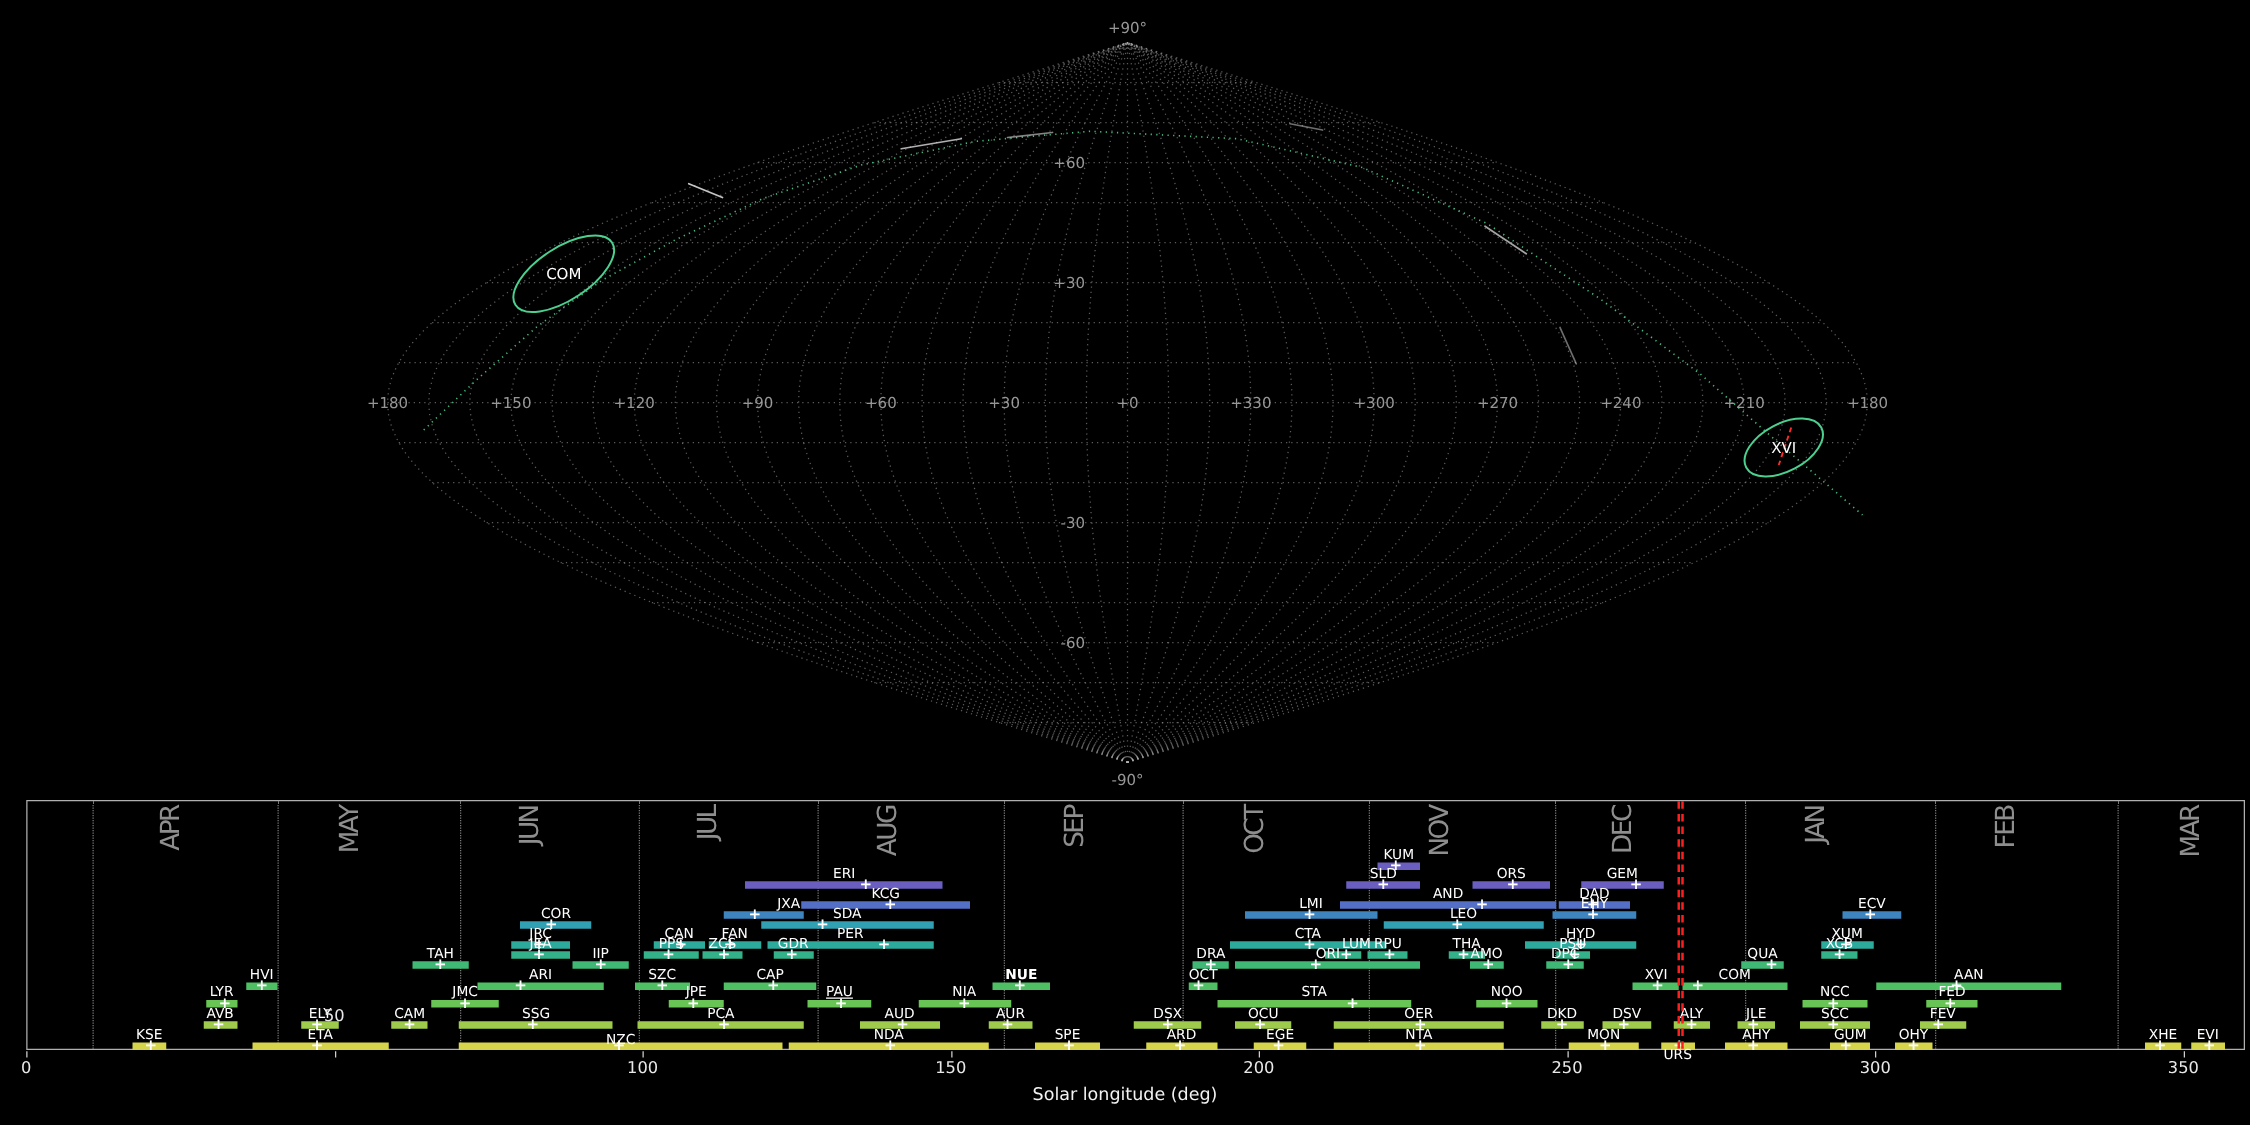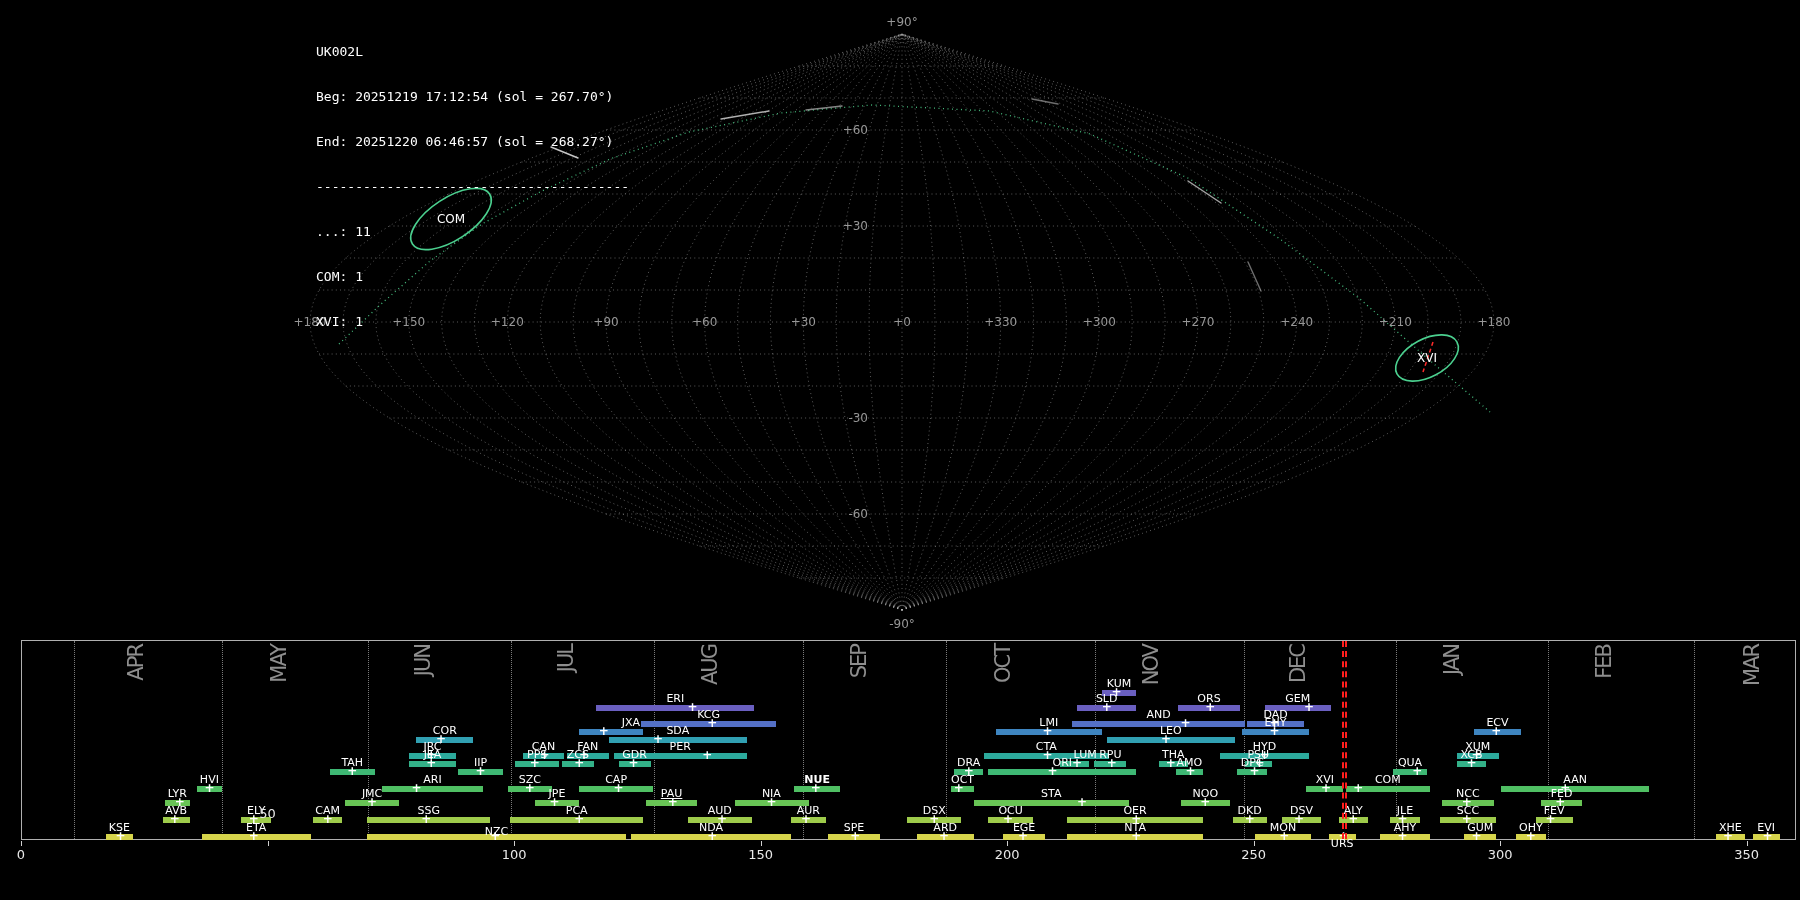--- a/index.html
+++ b/index.html
@@ -119,29 +119,20 @@
       <text class="maplbl" text-anchor="middle" x="1395.3" y="326">+210</text>
       <text class="maplbl" text-anchor="middle" x="1494.0" y="326">+180</text>
       <text class="maplbl" text-anchor="end" x="868" y="134.0">+60</text>
       <text class="maplbl" text-anchor="end" x="868" y="230.0">+30</text>
       <text class="maplbl" text-anchor="end" x="868" y="422.0">-30</text>
       <text class="maplbl" text-anchor="end" x="868" y="518.0">-60</text>
       <text class="maplbl" text-anchor="middle" x="902" y="26">+90°</text>
       <text class="maplbl" text-anchor="middle" x="902" y="628">-90°</text>
     </svg>
 
-  <div id="info">
-    <div>UK002L</div>
-    <div>Beg: 20251219 17:12:54 (sol = 267.70°)</div>
-    <div>End: 20251220 06:46:57 (sol = 268.27°)</div>
-    <div>----------------------------------------</div>
-    <div>...: 11</div>
-    <div>COM: 1</div>
-    <div>XVI: 1</div>
-  </div>
 
   <div id="timeline">
       <div class="month" style="left: 104.333px;">APR</div>
       <div class="month" style="left: 247.319px;">MAY</div>
       <div class="month" style="left: 391.292px;">JUN</div>
       <div class="month" style="left: 534.278px;">JUL</div>
       <div class="month" style="left: 677.757px;">AUG</div>
       <div class="month" style="left: 826.66px;">SEP</div>
       <div class="month" style="left: 970.632px;">OCT</div>
       <div class="month" style="left: 1118.55px;">NOV</div>
@@ -419,20 +410,21 @@
       <div class="bar" style="left: 1693.6px; width: 29.6px; top: 193px; background: rgb(214, 212, 75);"></div>
       <div class="blbl" style="left: 1686.4px; top: 180px;">XHE</div>
       <div class="peak" style="left: 1701px; top: 189px;">+</div>
       <div class="bar" style="left: 1730.6px; width: 27.1px; top: 193px; background: rgb(214, 212, 75);"></div>
       <div class="blbl" style="left: 1722.2px; top: 180px;">EVI</div>
       <div class="peak" style="left: 1740.4px; top: 189px;">+</div>
       <div class="redline" style="left: 1319.9px;"></div>
       <div class="redline" style="left: 1322.7px;"></div>
     </div>
 
+  <div id="axis-label">Solar longitude (deg)</div>
 <div class="tick" style="left: 21px; top: 841px;"></div>
     <div class="ticklbl" style="left: -1px; top: 847px;">0</div>
     <div class="tick" style="left: 267.5px; top: 841px;"></div>
     <div class="ticklbl" style="left: 245.5px; top: 806px;">50</div>
     <div class="tick" style="left: 514.1px; top: 841px;"></div>
     <div class="ticklbl" style="left: 492.1px; top: 847px;">100</div>
     <div class="tick" style="left: 760.6px; top: 841px;"></div>
     <div class="ticklbl" style="left: 738.6px; top: 847px;">150</div>
     <div class="tick" style="left: 1007.1px; top: 841px;"></div>
     <div class="ticklbl" style="left: 985.1px; top: 847px;">200</div>

